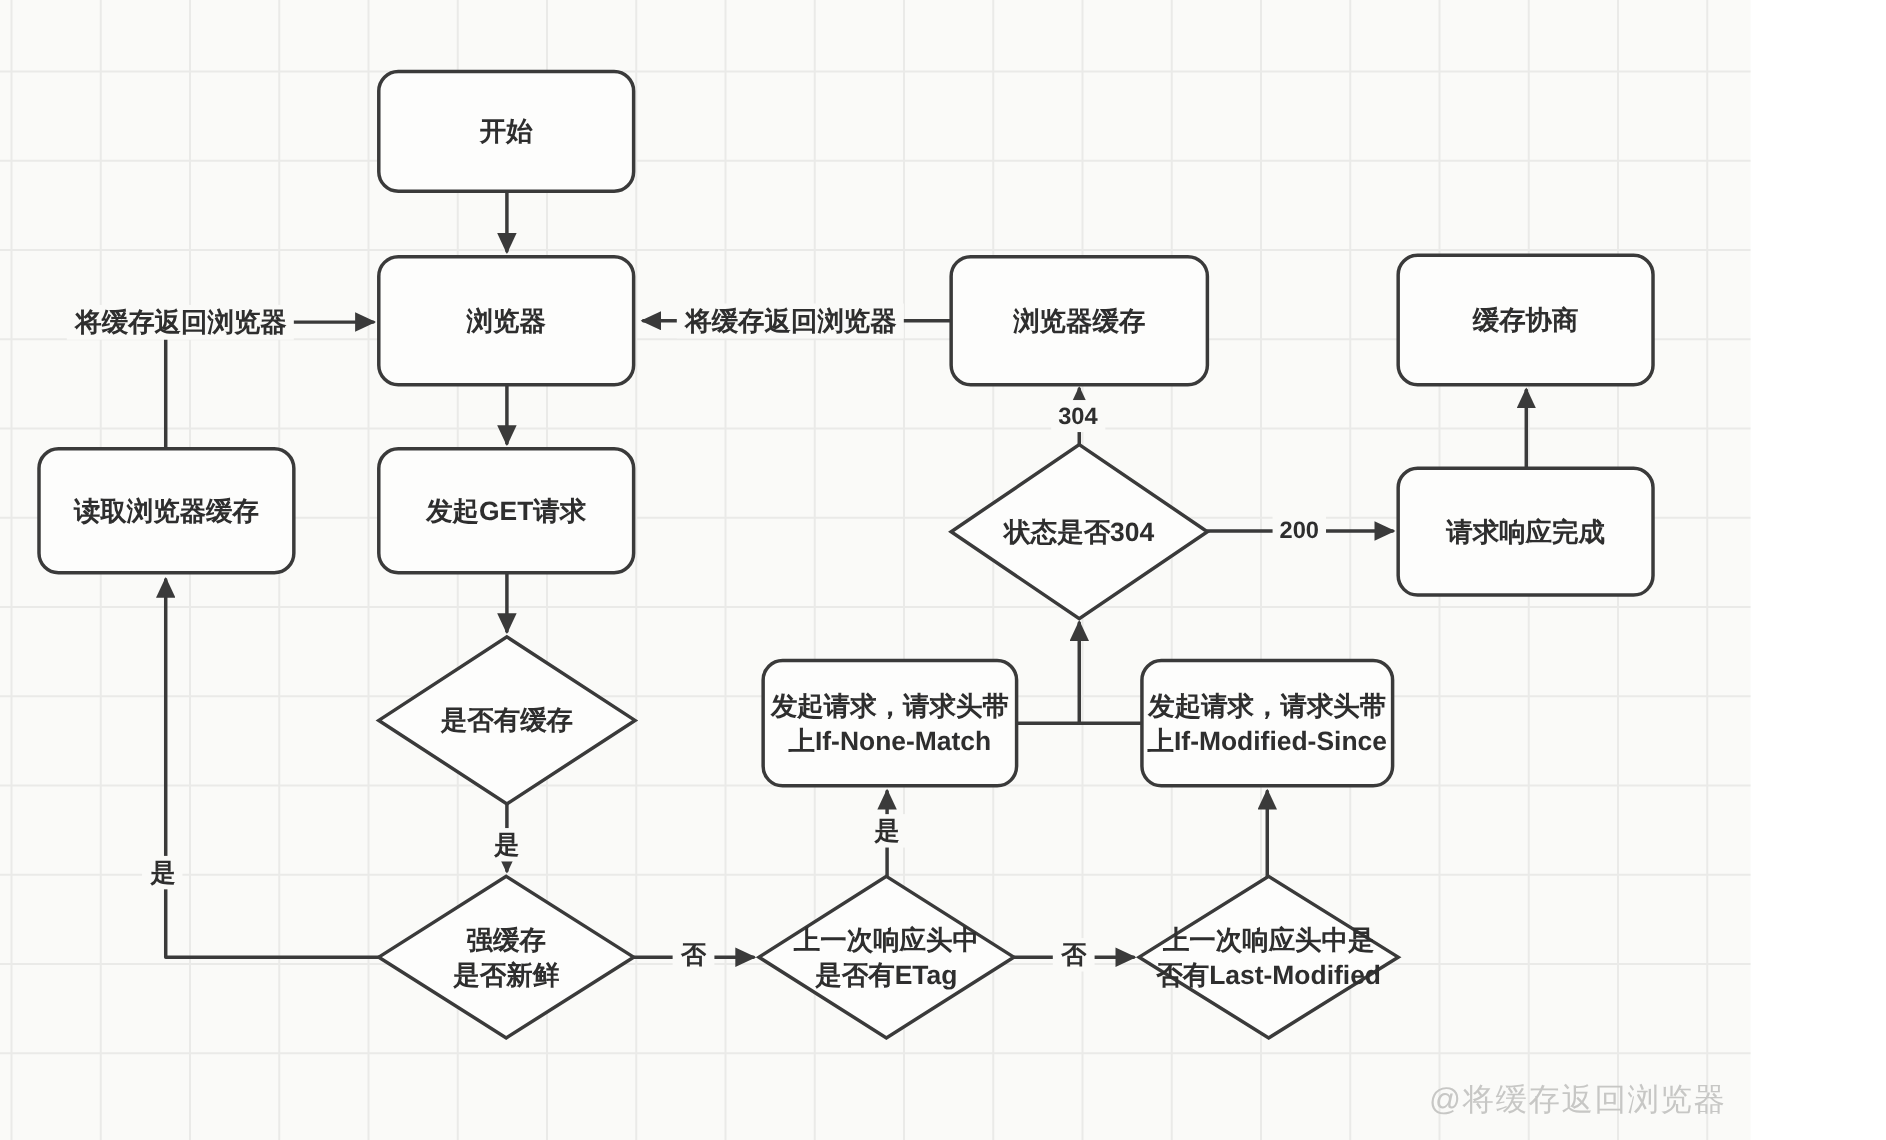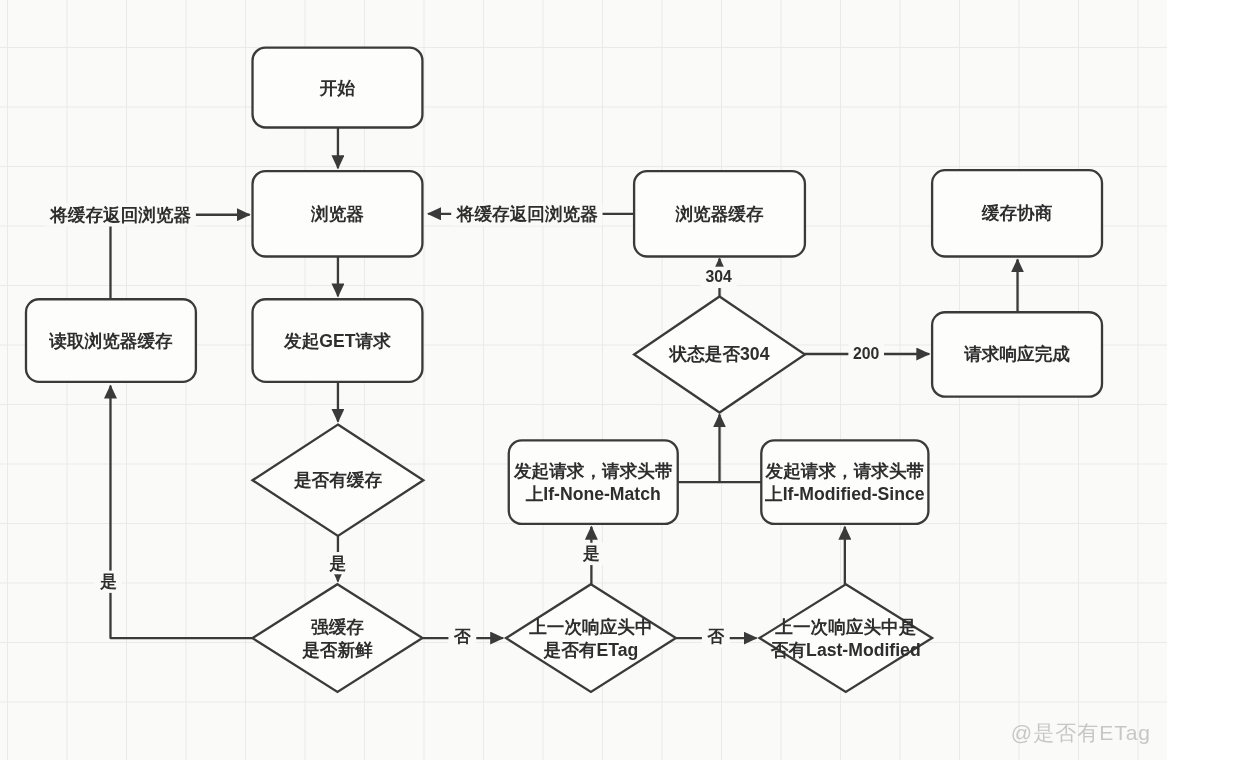--- a/index.html
+++ b/index.html
@@ -137,14 +137,14 @@
       </g>
       <g>
         <rect x="622" y="555.2999877929688" width="29" height="24" fill="#fafaf8"></rect>
         <text x="637" y="573.3" text-anchor="middle" fill="#2e2e2e" font-size="18" font-weight="bold">是</text>
       </g>
       <g>
         <rect x="756" y="644.2999877929688" width="30" height="24" fill="#fafaf8"></rect>
         <text x="771" y="662.3" text-anchor="middle" fill="#2e2e2e" font-size="18" font-weight="bold">否</text>
       </g>
     </svg>
-  <div id="watermark">@是否有ETag</div>
+  <div id="watermark">@将缓存返回浏览器</div>
 </div>
 
 </body></html>

